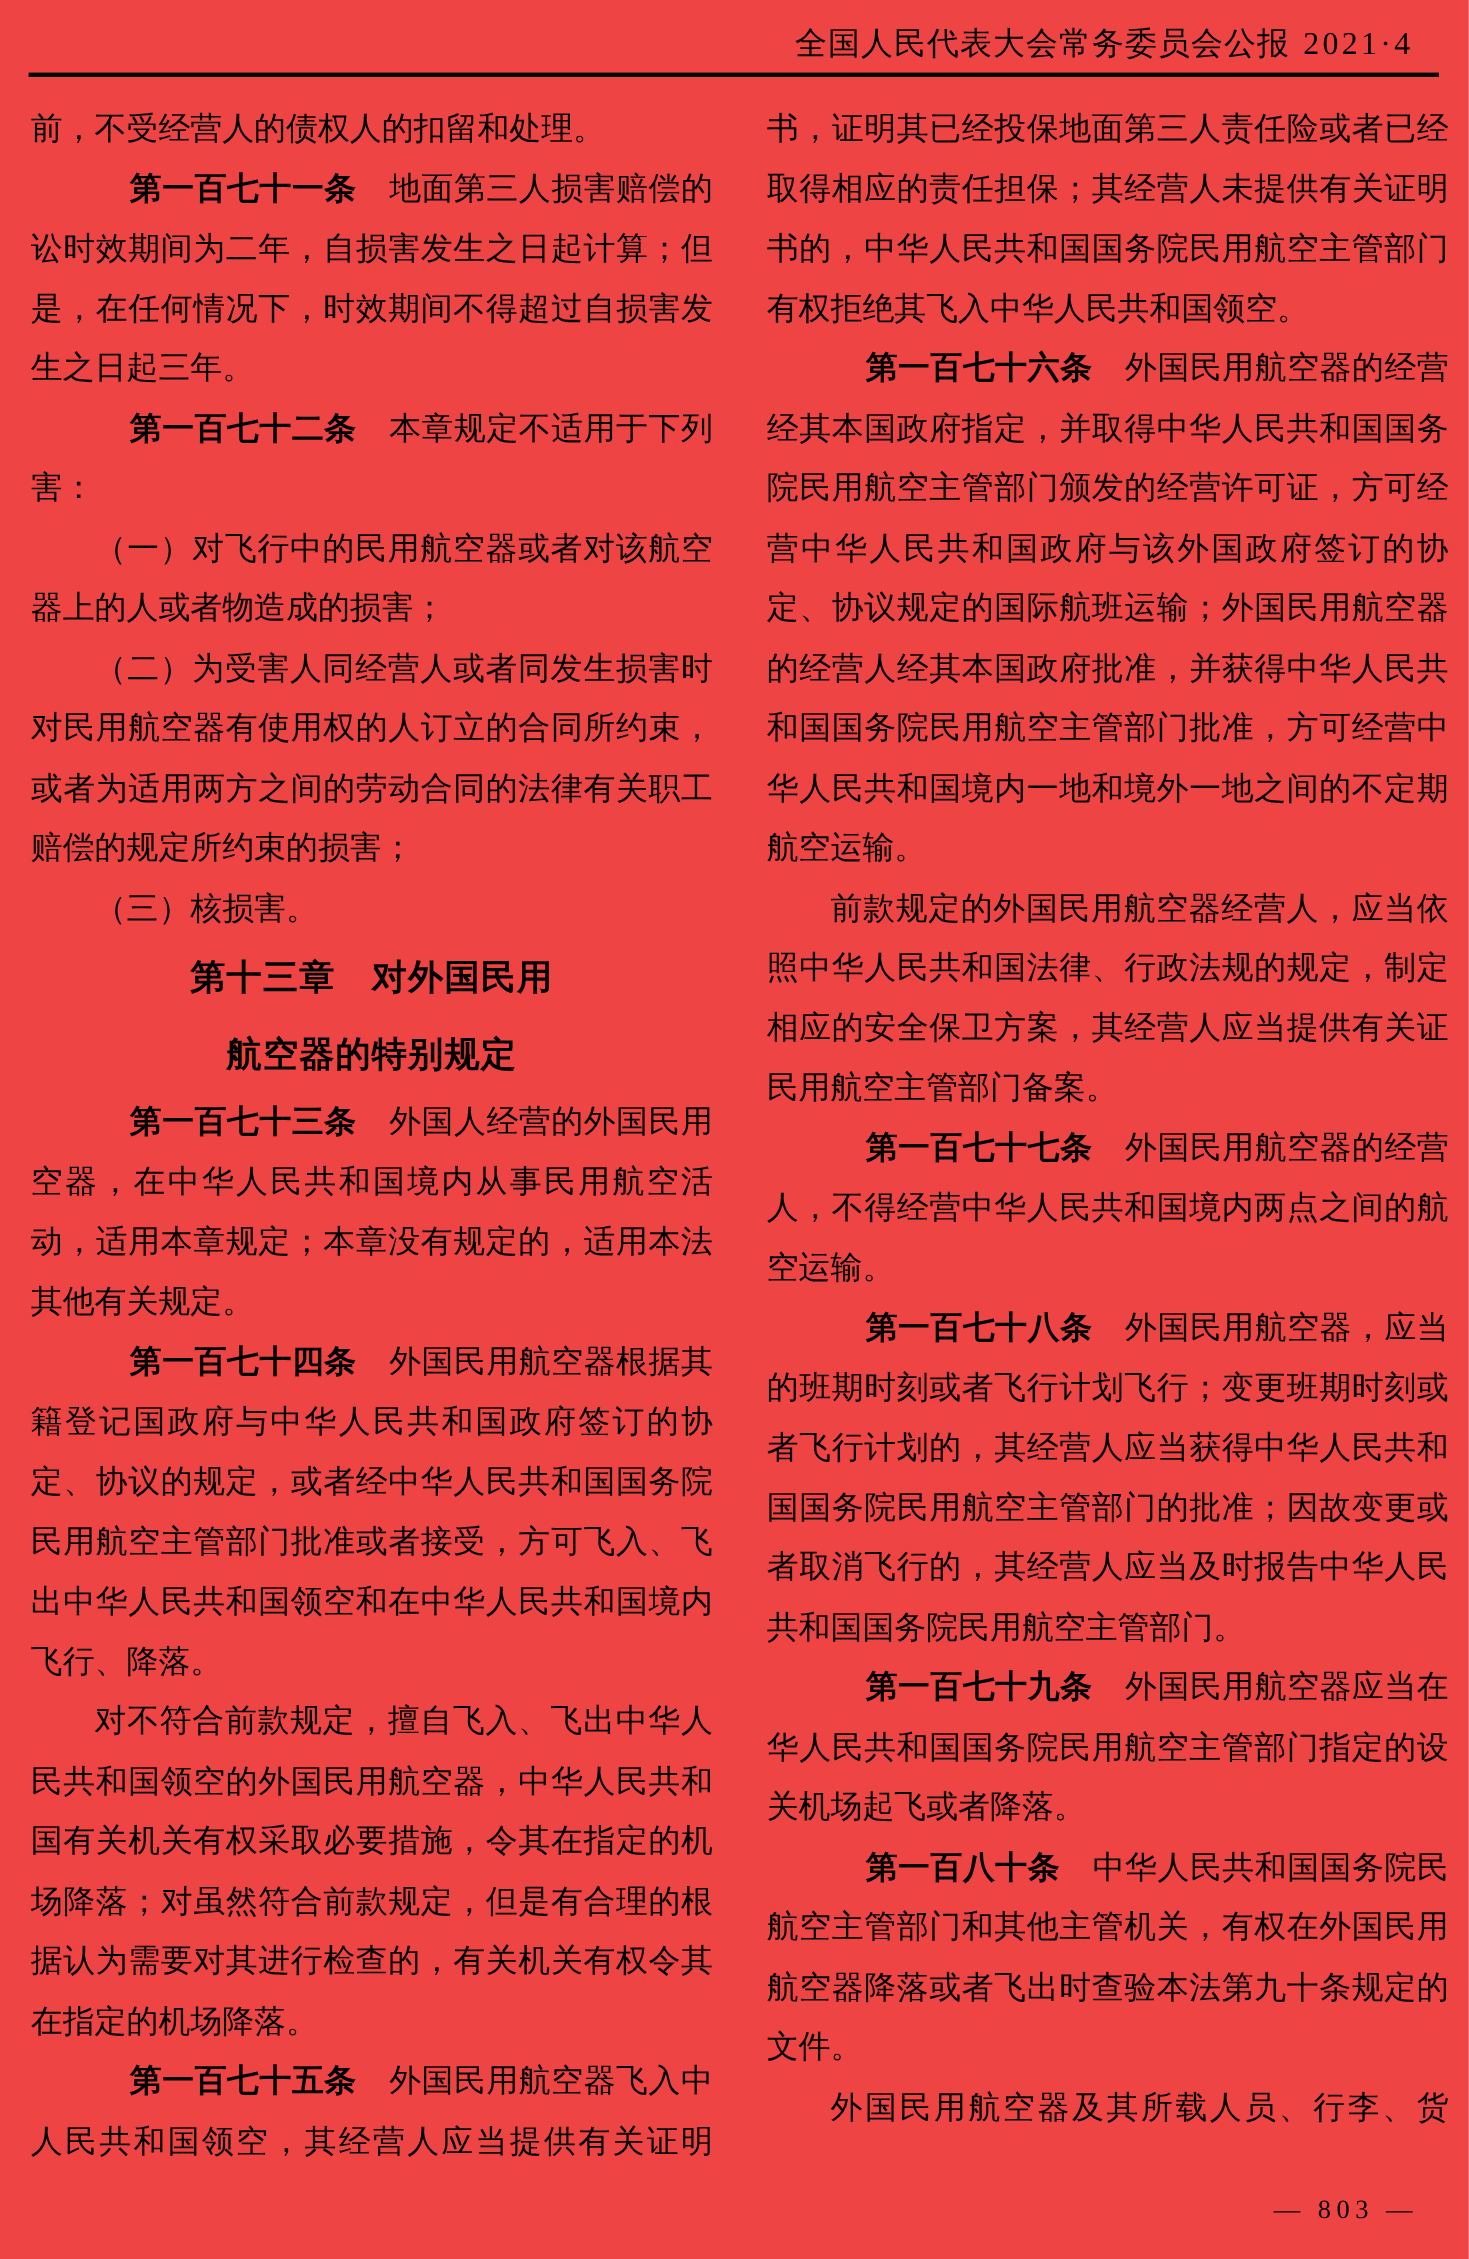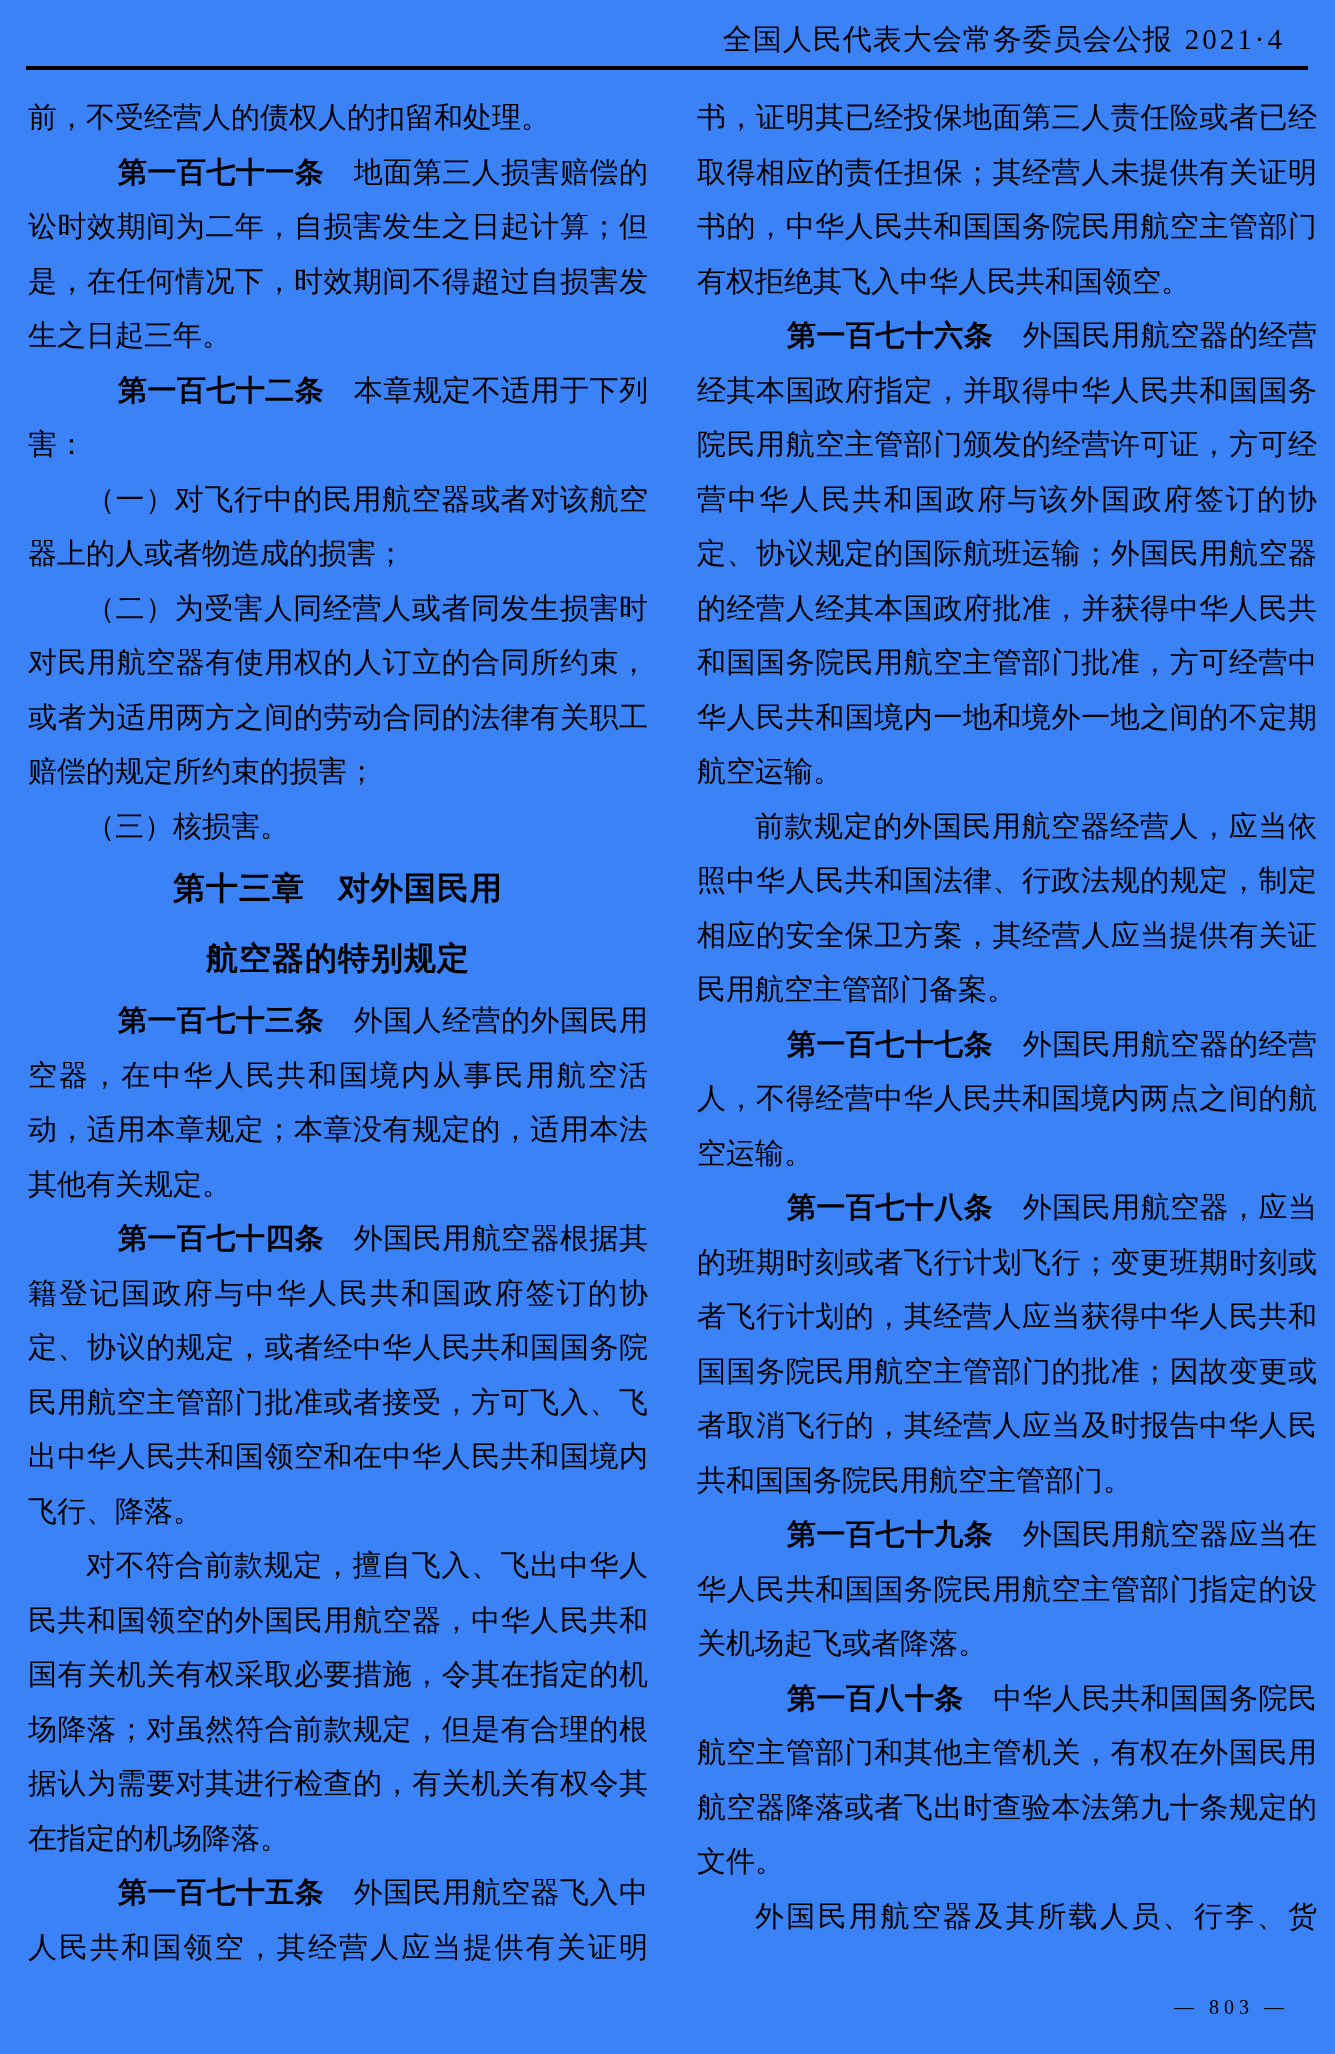--- a/index.html
+++ b/index.html
@@ -2,21 +2,21 @@
 <html><head>
 <meta charset="utf-8">
 <style>
   html,body{margin:0;padding:0;}
   body{
     width:1335px;height:2054px;position:relative;
     background:#f2f2f2;
     font-family:"Liberation Serif","DejaVu Serif",serif;
     color:#000;
   }
-  .page{position:absolute;left:0;top:0;width:1335px;height:2054px;background:#3b82f6;overflow:hidden;text-decoration:underline;}
+  .page{position:absolute;left:0;top:0;width:1335px;height:2054px;background:#ef4444;overflow:hidden;text-decoration:underline;}
   .header-title{
     position:absolute;top:20px;right:50px;
     font-size:29px;letter-spacing:1px;white-space:nowrap;
   }
   .header-title .issue{margin-left:12px;letter-spacing:3px;}
   .rule{position:absolute;left:26px;top:66px;width:1282px;height:4px;background:#000;}
   .col{
     position:absolute;top:90px;width:620px;
     font-size:29px;line-height:54.5px;
   }
@@ -29,21 +29,21 @@
   .line.end{text-align-last:left;}
   .line.indent{text-indent:58px;}
   .art{font-weight:bold;margin-left:32px;}
   .heading-line{
     height:70px;line-height:70px;
     font-size:32px;font-weight:bold;text-align:center;
     letter-spacing:1px;
   }
   .page-num{
     position:absolute;top:1996px;right:46px;
-    font-size:20px;letter-spacing:5px;white-space:nowrap;
+    font-size:24px;letter-spacing:5px;white-space:nowrap;
   }
 </style>
 </head>
 <body>
 
 <div class="page">
 
   <div class="header-title">
     <span>全国人民代表大会常务委员会公报</span><span class="issue">2021·4</span>
   </div>

